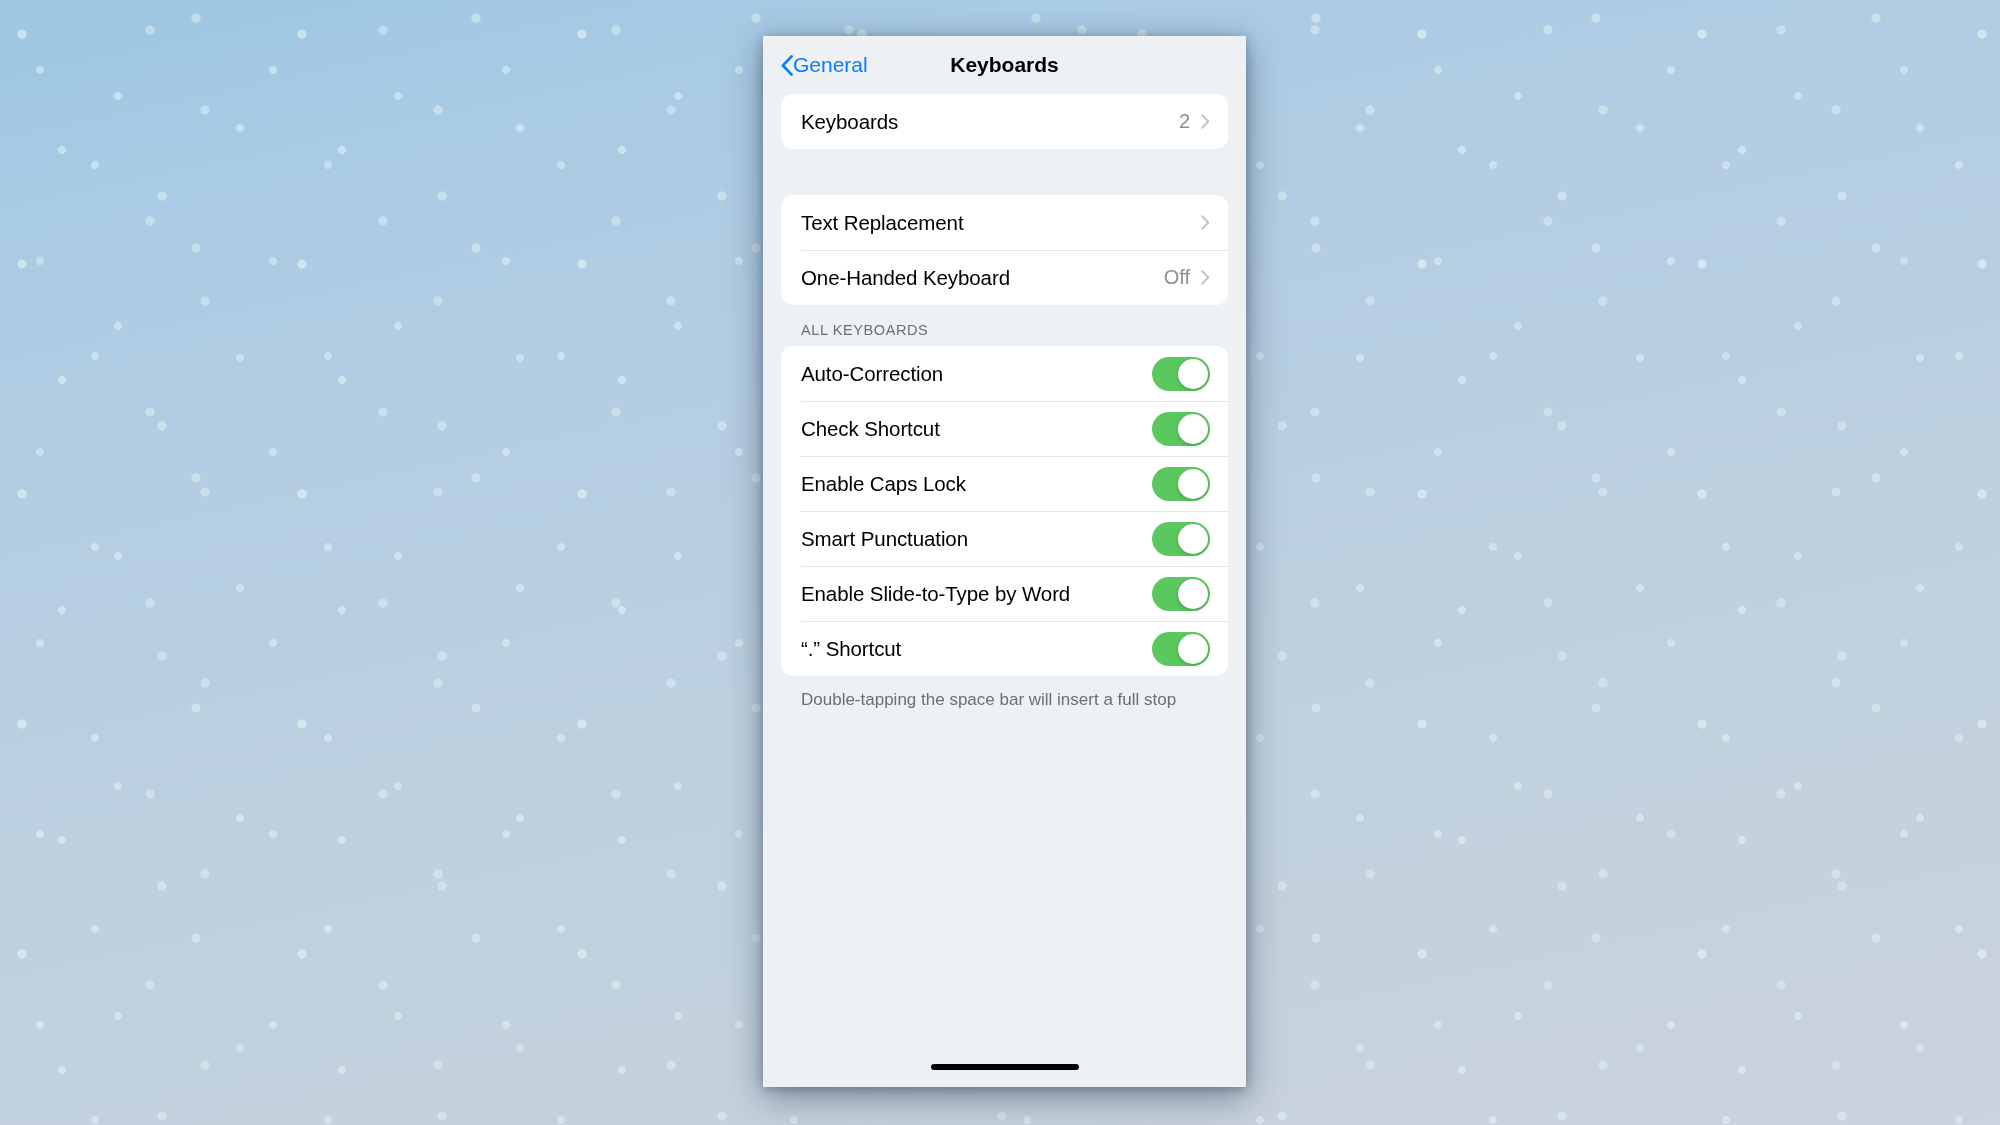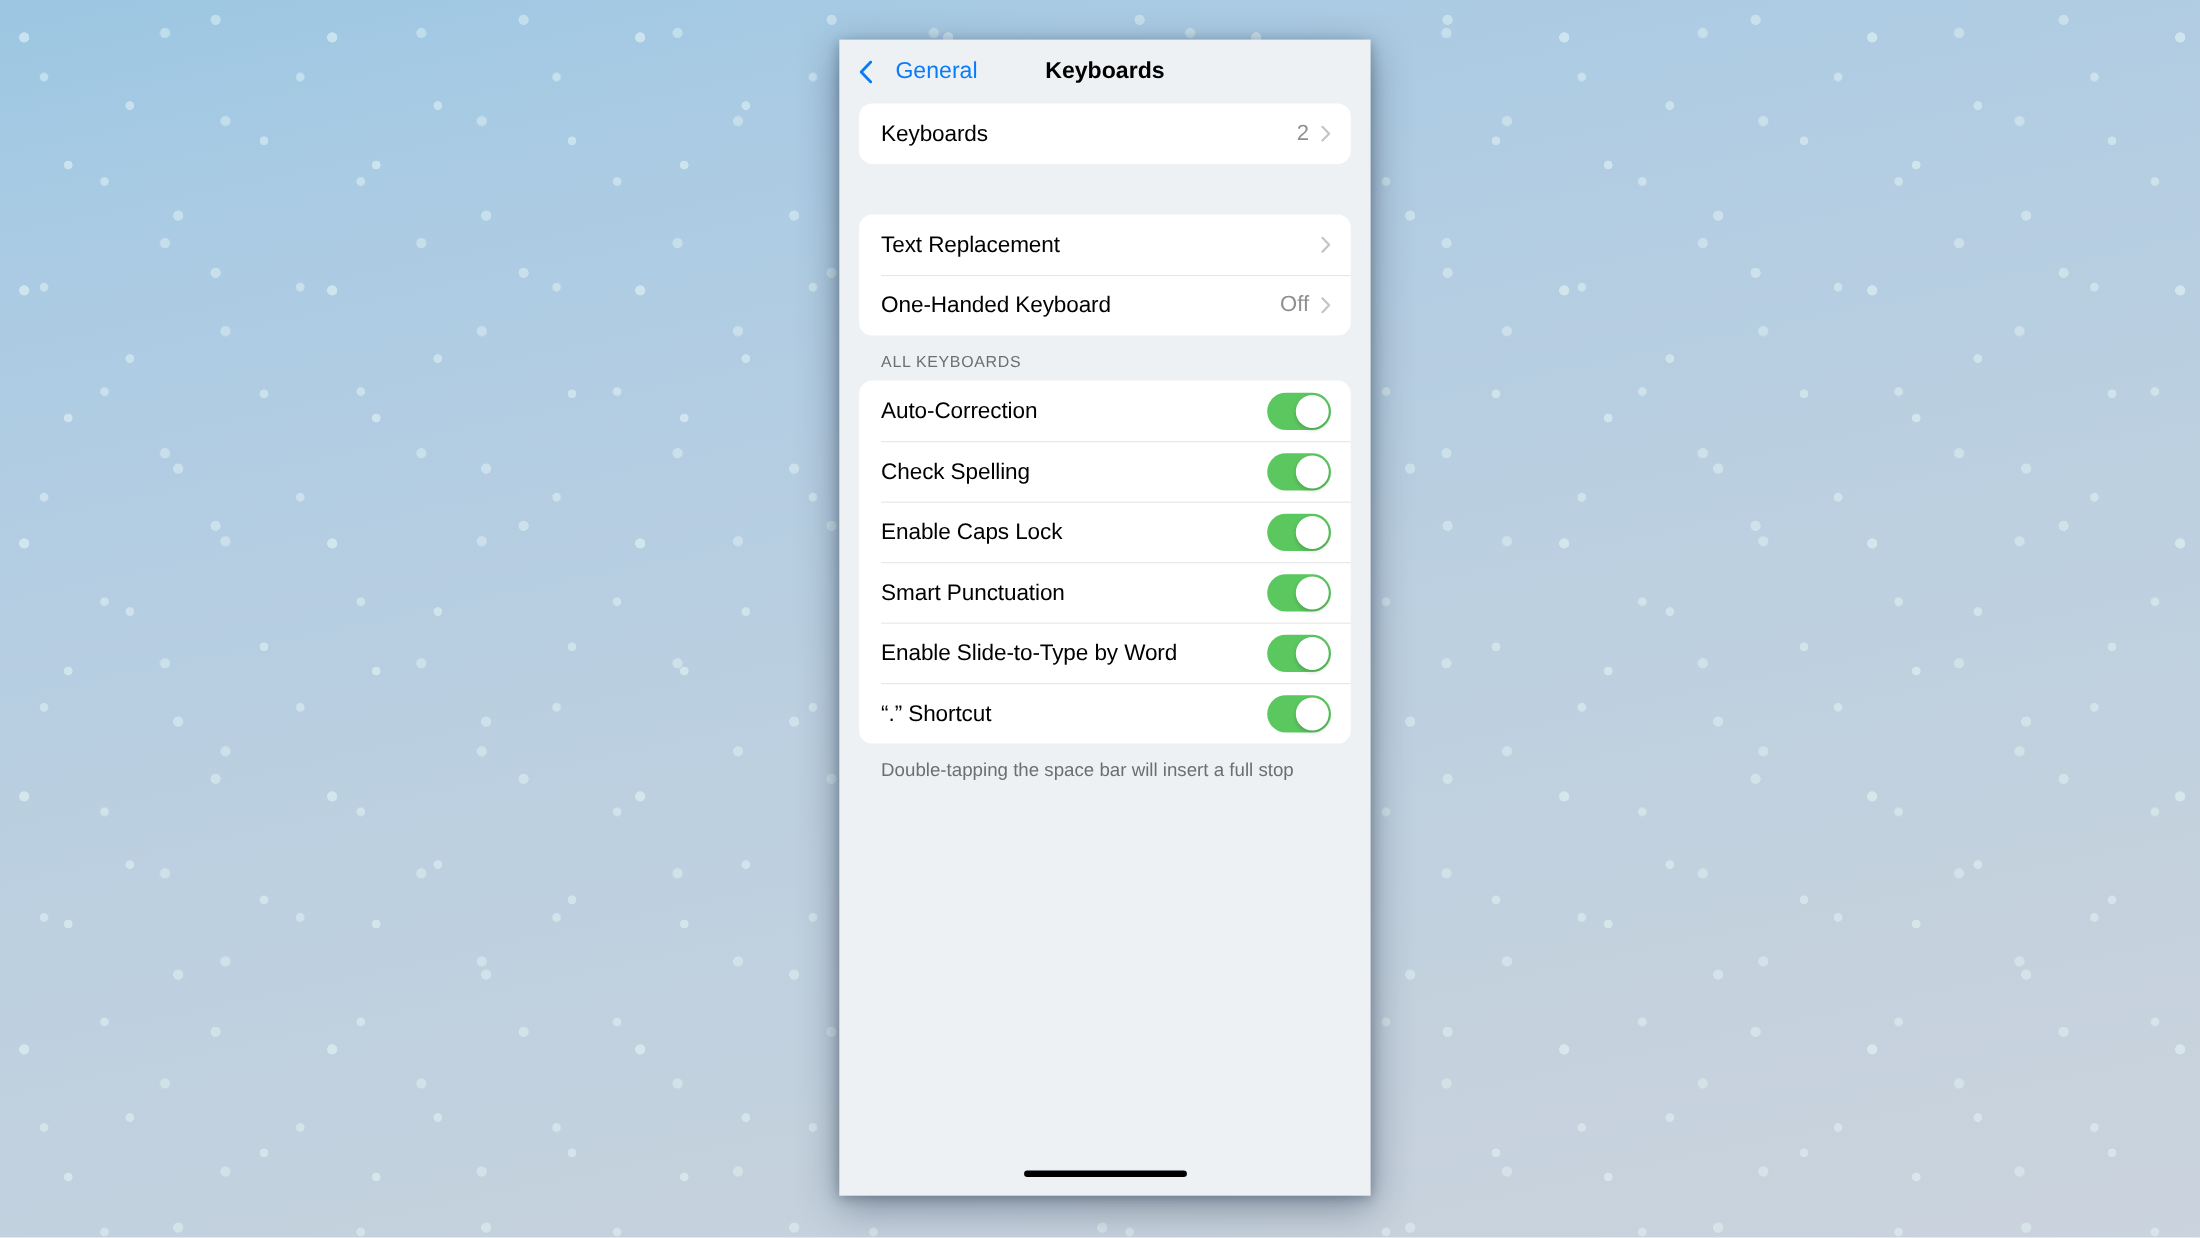--- a/index.html
+++ b/index.html
@@ -77,21 +77,21 @@
     border-radius:0 2px 2px 0;
   }
   .battery-fill { height:100%; background:#000; border-radius:2.4px; }
 
   
   #nav-bar {
     position:relative; height:58px;
     display:flex; align-items:center; padding:0 18px;
   }
   #back-button {
-    display:flex; align-items:center; gap:21px;
+    display:flex; align-items:center; gap:0;
     color:#0a7cfb; font-size:21px; cursor:pointer;
   }
   #nav-title {
     position:absolute; left:0; right:0; text-align:center;
     font-size:21px; font-weight:bold; color:#000;
     pointer-events:none;
   }
 
   
   #settings-list { padding:0 18px; }
@@ -210,21 +210,21 @@
     </div>
 
     <div class="group" id="toggle-group">
         <div class="row">
           <span class="row-label">Auto-Correction</span>
           <span class="toggle on">
             <span class="knob"></span>
           </span>
         </div>
         <div class="row">
-          <span class="row-label">Check Spelling</span>
+          <span class="row-label">Check Shortcut</span>
           <span class="toggle on">
             <span class="knob"></span>
           </span>
         </div>
         <div class="row">
           <span class="row-label">Enable Caps Lock</span>
           <span class="toggle on">
             <span class="knob"></span>
           </span>
         </div>

